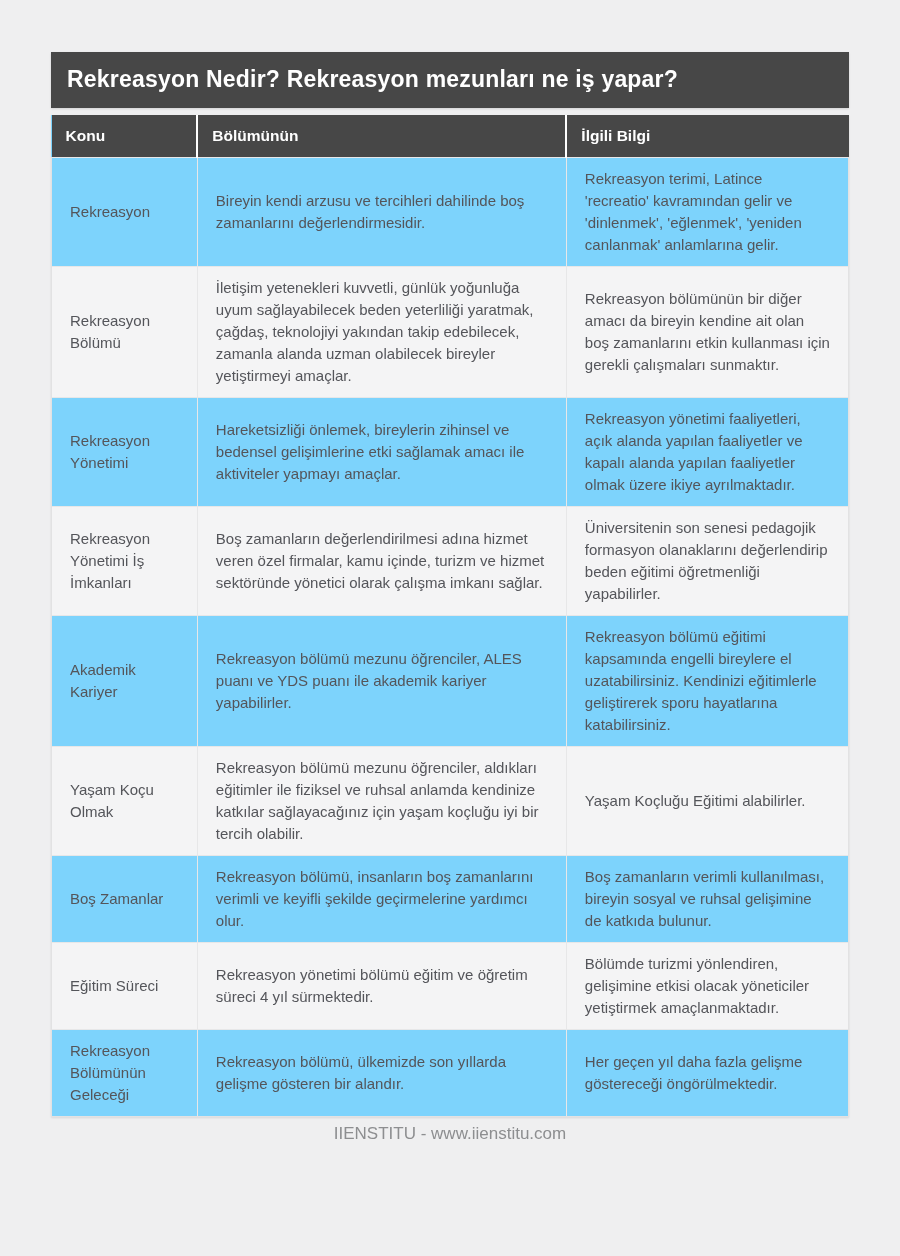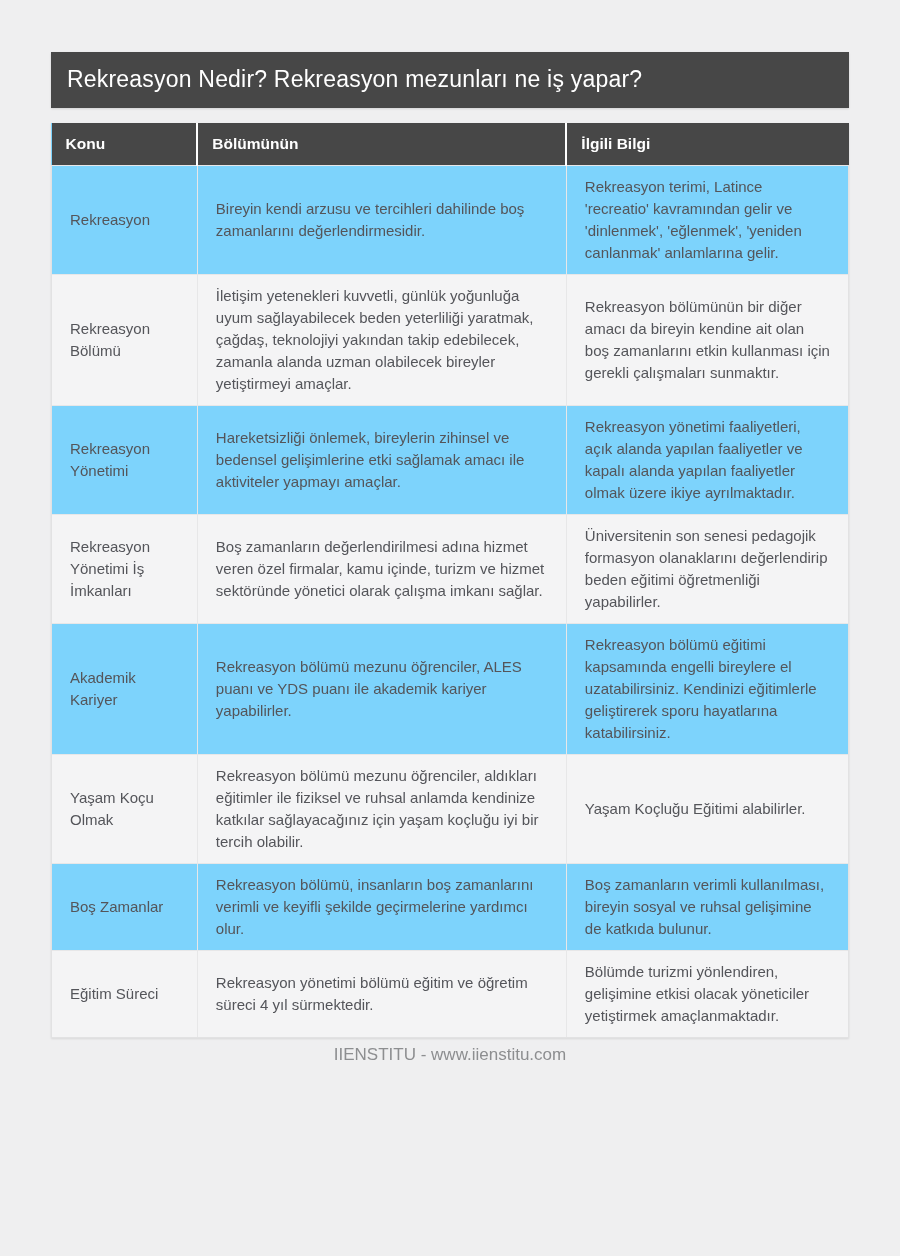--- a/index.html
+++ b/index.html
@@ -15,24 +15,24 @@
   }
   .card {
     width: 798px;
     margin: 0 auto;
     padding-top: 52px;
   }
   .title-bar {
     background: #474747;
     color: #ffffff;
     font-size: 23px;
-    font-weight: 400;
+    font-weight: 700;
     padding: 14px 16px 15px 16px;
     letter-spacing: 0.2px;
-    margin-bottom: 15px;
+    margin-bottom: 7px;
     box-shadow: 0 1px 2px rgba(0,0,0,0.12);
   }
   table.info-table {
     width: 100%;
     border-collapse: collapse;
     background: #7dd3fc;
     box-shadow: 0 1px 2px rgba(0,0,0,0.10);
   }
   table.info-table thead th {
     background: #474747;
@@ -129,17 +129,22 @@
         <tr>
           <td>Boş Zamanlar</td>
           <td>Rekreasyon bölümü, insanların boş zamanlarını verimli ve keyifli şekilde geçirmelerine yardımcı olur.</td>
           <td>Boş zamanların verimli kullanılması, bireyin sosyal ve ruhsal gelişimine de katkıda bulunur.</td>
         </tr>
         <tr>
           <td>Eğitim Süreci</td>
           <td>Rekreasyon yönetimi bölümü eğitim ve öğretim süreci 4 yıl sürmektedir.</td>
           <td>Bölümde turizmi yönlendiren, gelişimine etkisi olacak yöneticiler yetiştirmek amaçlanmaktadır.</td>
         </tr>
+        <tr>
+          <td>Rekreasyon Bölümünün Geleceği</td>
+          <td>Rekreasyon bölümü, ülkemizde son yıllarda gelişme gösteren bir alandır.</td>
+          <td>Her geçen yıl daha fazla gelişme göstereceği öngörülmektedir.</td>
+        </tr>
       </tbody>
   </table>
 
   <div class="page-footer">IIENSTITU - www.iienstitu.com</div>
 </div>
 
 </body></html>

